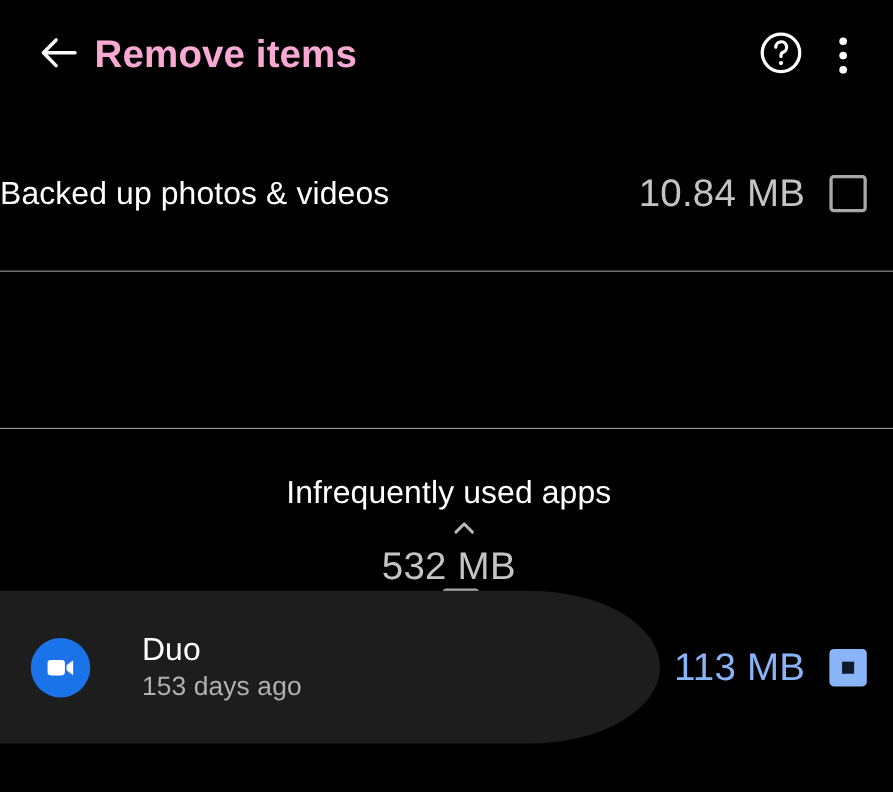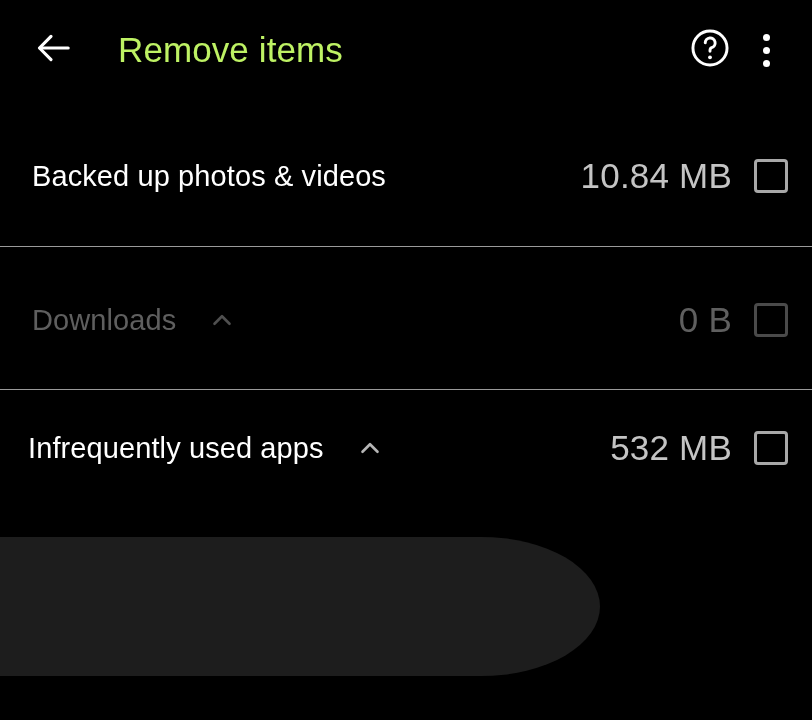--- a/index.html
+++ b/index.html
@@ -35,24 +35,23 @@
     width: 64px;
     height: 64px;
     margin-left: 22px;
     display: flex;
     align-items: center;
     justify-content: center;
     flex: none;
   }
   .appbar-title {
     font-size: 35px;
-    font-weight: 400;
-    letter-spacing: 0.1px;
-    margin-left: 32px;
-    color: #bef264;
+    font-weight: 700;
+    letter-spacing: 0.1px;
+    color: #f9a8d4;
     white-space: nowrap;
   }
   .appbar-spacer { flex: 1 1 auto; }
   .help-btn {
     width: 56px; height: 56px;
     display: flex; align-items: center; justify-content: center;
     flex: none;
   }
   .overflow-btn {
     width: 56px; height: 56px;
@@ -206,51 +205,55 @@
         </svg>
       </span>
     </div>
     <div class="overflow-btn">
       <span class="dot"></span>
       <span class="dot"></span>
       <span class="dot"></span>
     </div>
   </div>
 
-  <div class="row" style="top:148px; height:56px; padding-left:32px; padding-right:24px;">
+  <div class="row" style="top:148px; height:56px; padding-right:24px;">
     <span class="row-label">Backed up photos &amp; videos</span>
     <span class="spacer"></span>
     <span class="row-size">10.84 MB</span>
     <span class="checkbox"></span>
   </div>
 
   <div class="divider" style="top:246px;"></div>
 
-  <div class="row" style="top:292px; height:56px; padding-left:32px; padding-right:24px;">
-    <span class="row-label dim">Downloads</span>
-    <span class="chev">
-      <svg width="30" height="30" viewBox="0 0 24 24" fill="none" stroke="#4f4f4f" stroke-width="2.1" stroke-linecap="round" stroke-linejoin="round">
-        <polyline points="6,15 12,9 18,15"></polyline>
-      </svg>
-    </span>
-    <span class="spacer"></span>
-    <span class="row-size dim">0 B</span>
-    <span class="checkbox dim"></span>
-  </div>
 
   <div class="divider" style="top:389px;"></div>
 
-  <div class="row" style="top:420px; height:56px; padding-left:28px; padding-right:24px;">
+  <div class="row" style="top:432px; height:56px; padding-left:28px; padding-right:24px;flex-direction:column;">
     <span class="row-label">Infrequently used apps</span>
     <span class="chev">
       <svg width="30" height="30" viewBox="0 0 24 24" fill="none" stroke="#b6b6b6" stroke-width="2.1" stroke-linecap="round" stroke-linejoin="round">
         <polyline points="6,15 12,9 18,15"></polyline>
       </svg>
     </span>
     <span class="spacer"></span>
     <span class="row-size">532 MB</span>
     <span class="checkbox"></span>
   </div>
 
   <div class="app-highlight"></div>
 
+  <div class="row" style="top:537px; height:139px; padding-left:28px; padding-right:24px;">
+    <span class="app-icon">
+      <svg width="30" height="30" viewBox="0 0 24 24" fill="#ffffff">
+        <rect x="2.6" y="6.4" width="12.6" height="11.2" rx="2.4"></rect>
+        <path d="M16.4 10.2 L21.2 6.6 v10.8 l-4.8 -3.6 z"></path>
+      </svg>
+    </span>
+    <span class="app-text">
+      <span class="app-name">Duo</span>
+      <span class="app-sub">153 days ago</span>
+    </span>
+    <span class="spacer"></span>
+    <span class="row-size accent">113 MB</span>
+    <span class="checkbox checked"></span>
+  </div>
 
 </div>
 
 </body></html>

